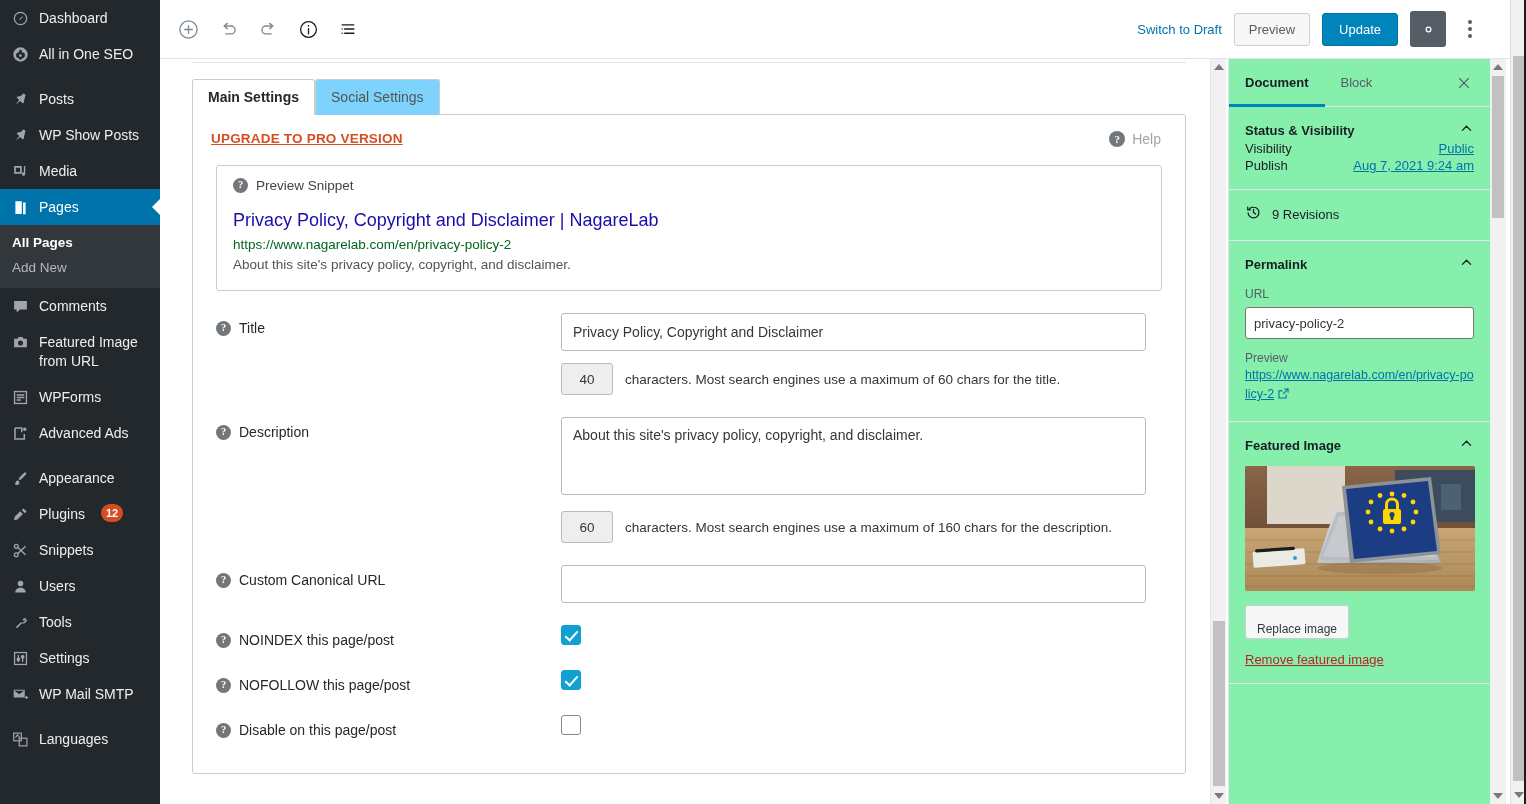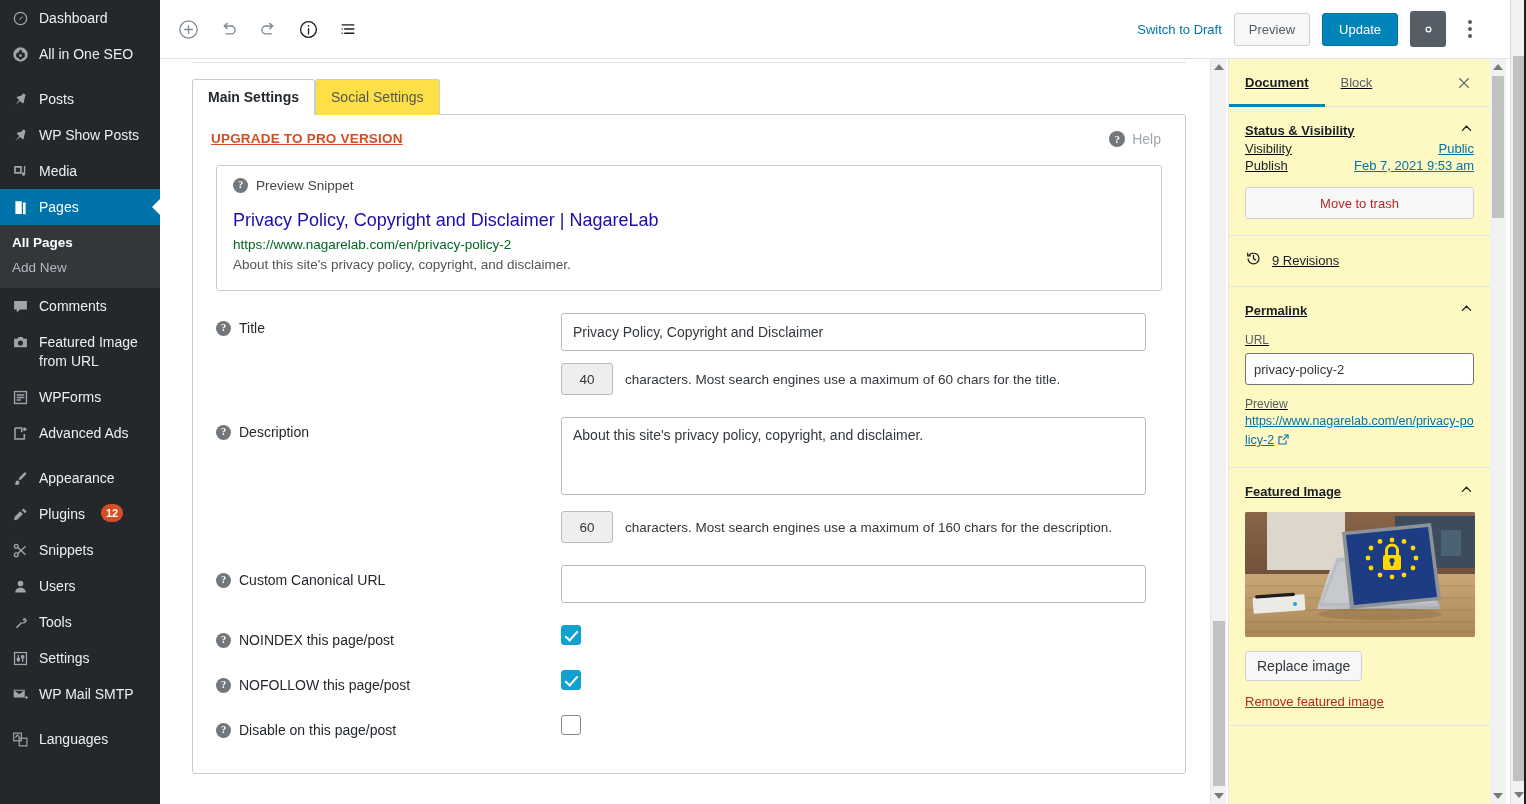--- a/index.html
+++ b/index.html
@@ -96,21 +96,21 @@
   .main {
     position: absolute; left: 160px; top: 59px;
     width: 1050px; height: 745px; background: #fff; overflow: hidden;
   }
   .main-rule { margin: 3px 24px 0 32px; border-top: 1px solid #e2e4e7; }
 
   .tabs { display: flex; padding: 16px 0 0 32px; gap: 0; position: relative; z-index: 3; }
   .tab {
     padding: 9px 15px 10px; font-size: 14px; cursor: pointer;
     border: 1px solid #ccc; border-bottom: none;
-    border-radius: 3px 3px 0 0; background: #fde047; color: #555;
+    border-radius: 3px 3px 0 0; background: #7dd3fc; color: #555;
     margin-bottom: -1px; position: relative;
   }
   .tab.active {
     background: #fff; color: #23282d; font-weight: 700;
     border-color: #ccc; z-index: 2;
   }
 
   .panel {
     margin: 0 24px 0 32px; background: #fff;
     border: 1px solid #ccc; border-radius: 0 3px 3px 3px;
@@ -198,21 +198,21 @@
   .tri-up { width: 0; height: 0; border-left: 5px solid transparent; border-right: 5px solid transparent; border-bottom: 6px solid #7a7a7a; }
   .tri-dn { width: 0; height: 0; border-left: 5px solid transparent; border-right: 5px solid transparent; border-top: 6px solid #7a7a7a; }
   .scroll-main .thumb {
     position: absolute; left: 2px; width: 12px; top: 562px; height: 165px;
     background: #c1c1c1; border-radius: 0;
   }
 
   
   .rpanel {
     position: absolute; left: 1228px; top: 59px; width: 262px; height: 745px;
-    background: #fef9c3; border-left: 1px solid #e2e4e7; overflow: hidden; text-decoration: underline;
+    background: #86efac; border-left: 1px solid #e2e4e7; overflow: hidden;
   }
   .rtabs {
     display: flex; align-items: center; height: 48px;
     border-bottom: 1px solid #e2e4e7; padding: 0 8px 0 0; position: relative;
   }
   .rtab {
     padding: 0 16px; height: 47px; line-height: 47px; font-size: 13px;
     color: #555d66; cursor: pointer; position: relative;
   }
   .rtab.active { color: #191e23; font-weight: 600; }
@@ -255,23 +255,23 @@
     margin-top: 2px; font-size: 12.5px; line-height: 17px;
     color: #0073aa; text-decoration: underline; cursor: pointer;
     word-break: break-all;
   }
   .ext-ic { display: inline-block; vertical-align: -2px; margin-left: 3px; }
   .thumb-img {
     margin-top: 12px; width: 230px; height: 125px; border-radius: 2px;
     overflow: hidden; position: relative; cursor: pointer; background: #b9946d;
   }
   .btn-replace {
-    margin-top: 14px; height: 30px; padding: 6px 11px;
+    margin-top: 14px; height: 30px; padding: 16px 11px;
     border: 1px solid #ccd0d4; border-radius: 3px; background: #f7f7f7;
-    color: #32373c; font-size: 14px; cursor: pointer; font-family: inherit;
+    color: #32373c; font-size: 12px; cursor: pointer; font-family: inherit;
   }
   .link-remove {
     display: block; margin-top: 13px; font-size: 13px;
     color: #b52727; text-decoration: underline; cursor: pointer;
   }
 
   
   .scroll-rp {
     position: absolute; left: 1490px; top: 59px; width: 16px; height: 745px;
     background: #f1f1f1;
@@ -669,23 +669,22 @@
               <path d="M4.5 12.5L10 7l5.5 5.5"></path>
             </svg>
         </span>
       </div>
       <div class="rrow">
         <span>Visibility</span>
         <span class="val">Public</span>
       </div>
       <div class="rrow">
         <span>Publish</span>
-        <span class="val">Feb 7, 2021 9:53 am</span>
-      </div>
-      <button class="btn-trash">Move to trash</button>
+        <span class="val">Aug 7, 2021 9:24 am</span>
+      </div>
     </div>
 
     <div class="rsection">
       <div class="rev-row">
         <span>
           <svg width="17" height="17" viewBox="0 0 20 20" fill="none" stroke="currentColor" stroke-width="1.5">
               <path d="M3.6 10a6.4 6.4 0 106.4-6.4A6.4 6.4 0 004.4 6.6"></path>
               <path d="M3.2 3.6v3.2h3.2" stroke-linecap="round"></path>
               <path d="M10 6.4V10l2.4 1.6" stroke-linecap="round"></path>
             </svg>

